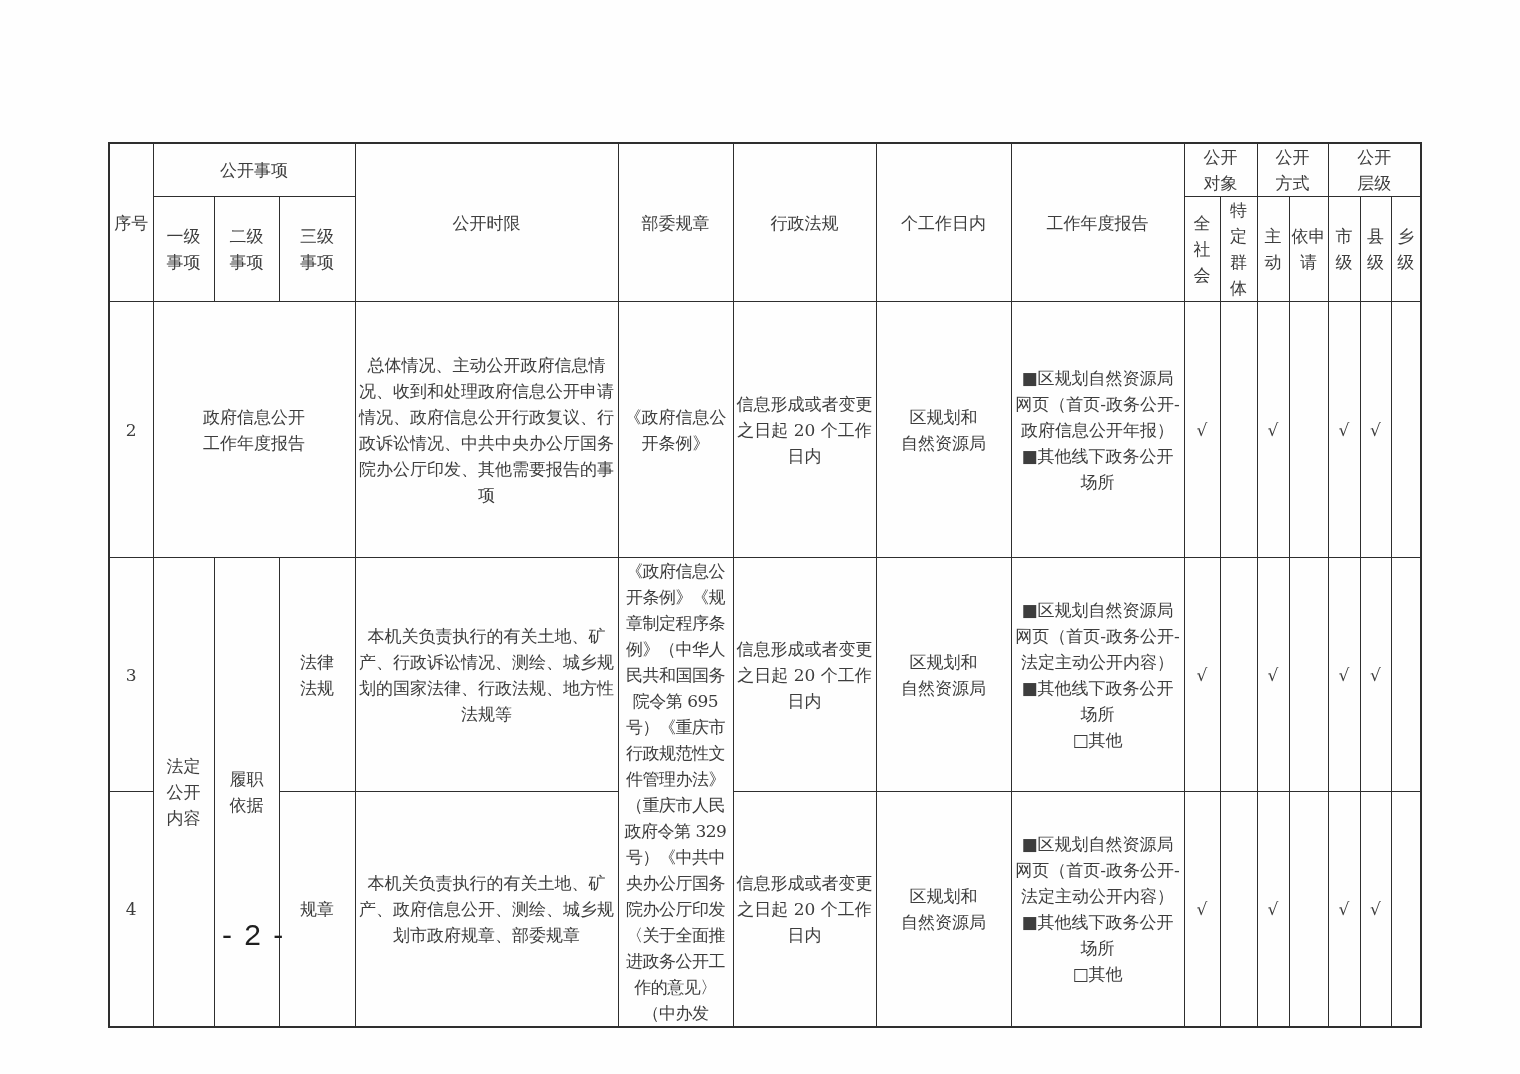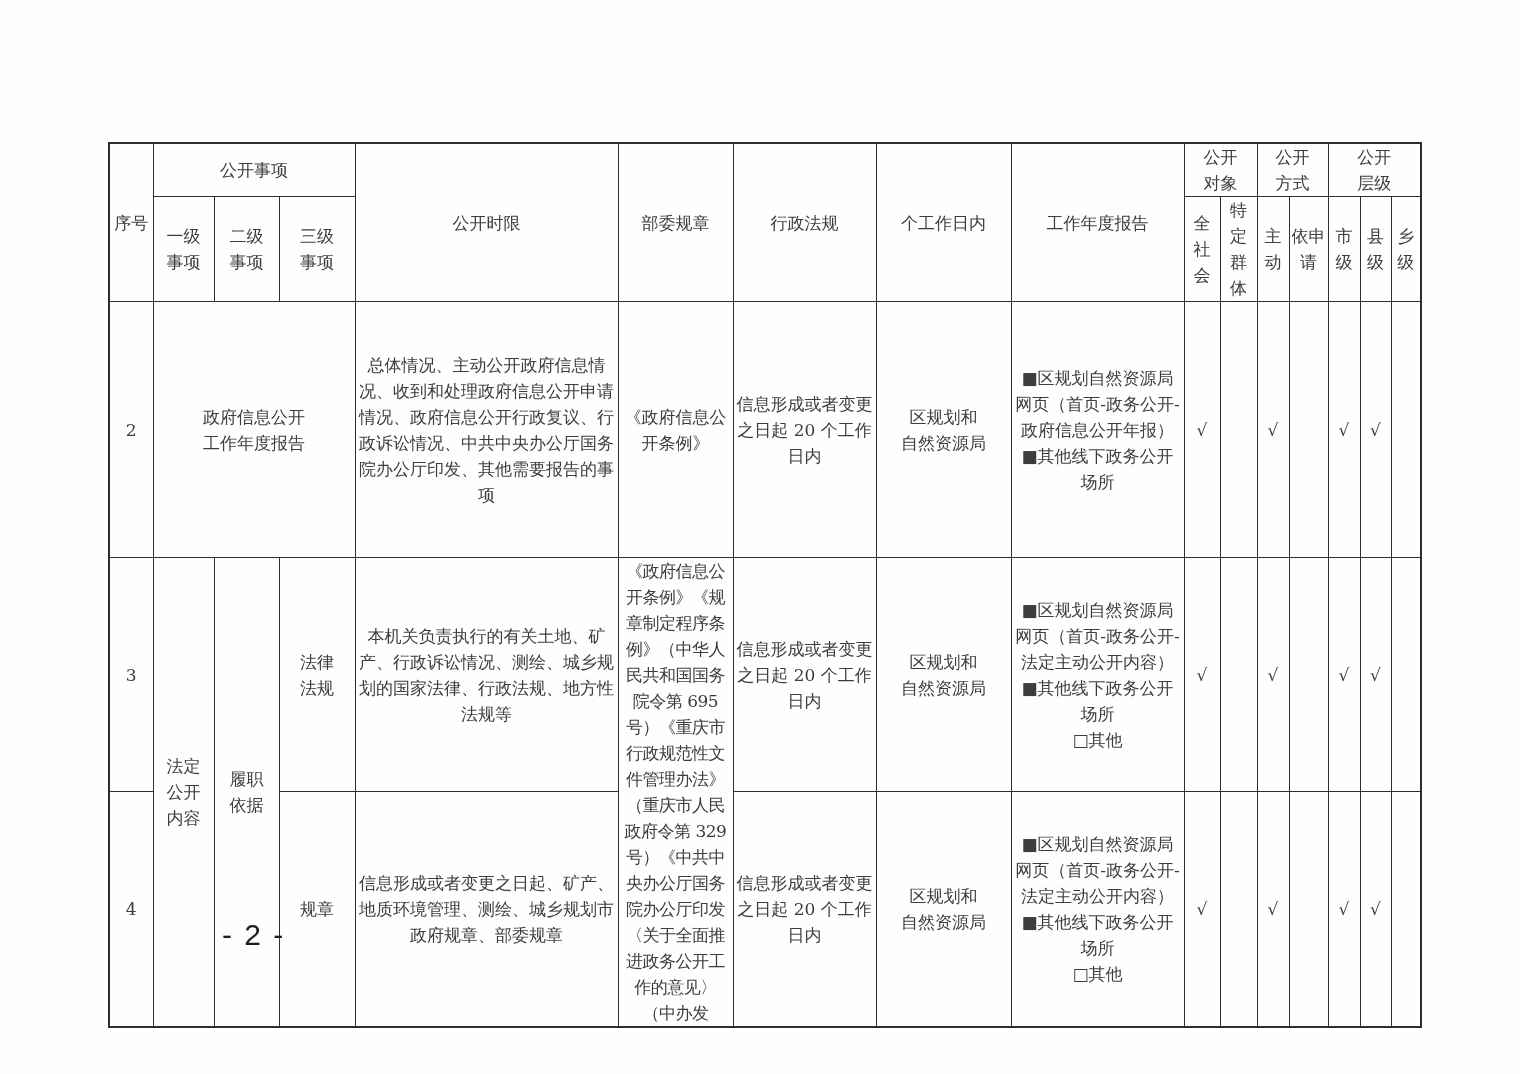--- a/index.html
+++ b/index.html
@@ -183,21 +183,21 @@
         <td class="mark">√</td>
         <td class="mark"></td>
         <td class="mark">√</td>
         <td class="mark">√</td>
         <td class="mark"></td>
       </tr>
 
       <tr class="r4">
         <td>4</td>
         <td class="pre">规章</td>
-        <td class="j">信息形成或者变更之日起、矿产、地质环境管理、测绘、城乡规划市政府规章、部委规章</td>
+        <td class="j">本机关负责执行的有关土地、矿产、政府信息公开、测绘、城乡规划市政府规章、部委规章</td>
         <td class="timecell">信息形成或者变更之日起 20 个工作日内</td>
         <td class="pre">区规划和
 自然资源局</td>
         <td class="j pre channels">■区规划自然资源局网页（首页-政务公开-法定主动公开内容）
 ■其他线下政务公开场所
 □其他</td>
         <td class="mark">√</td>
         <td class="mark"></td>
         <td class="mark">√</td>
         <td class="mark"></td>

